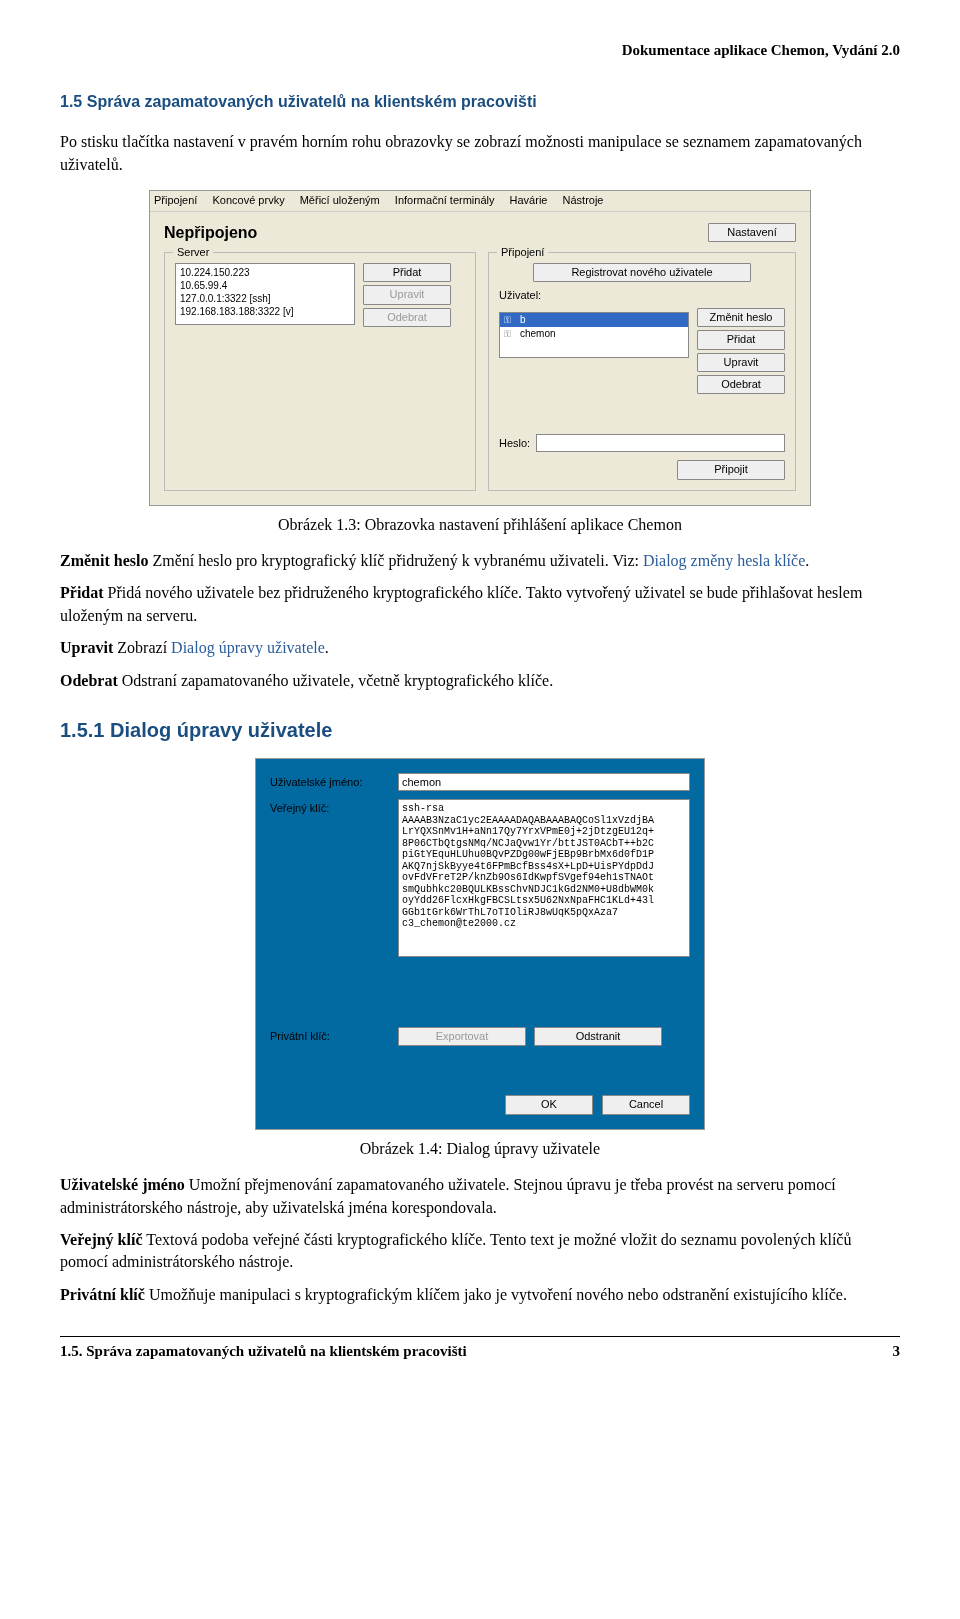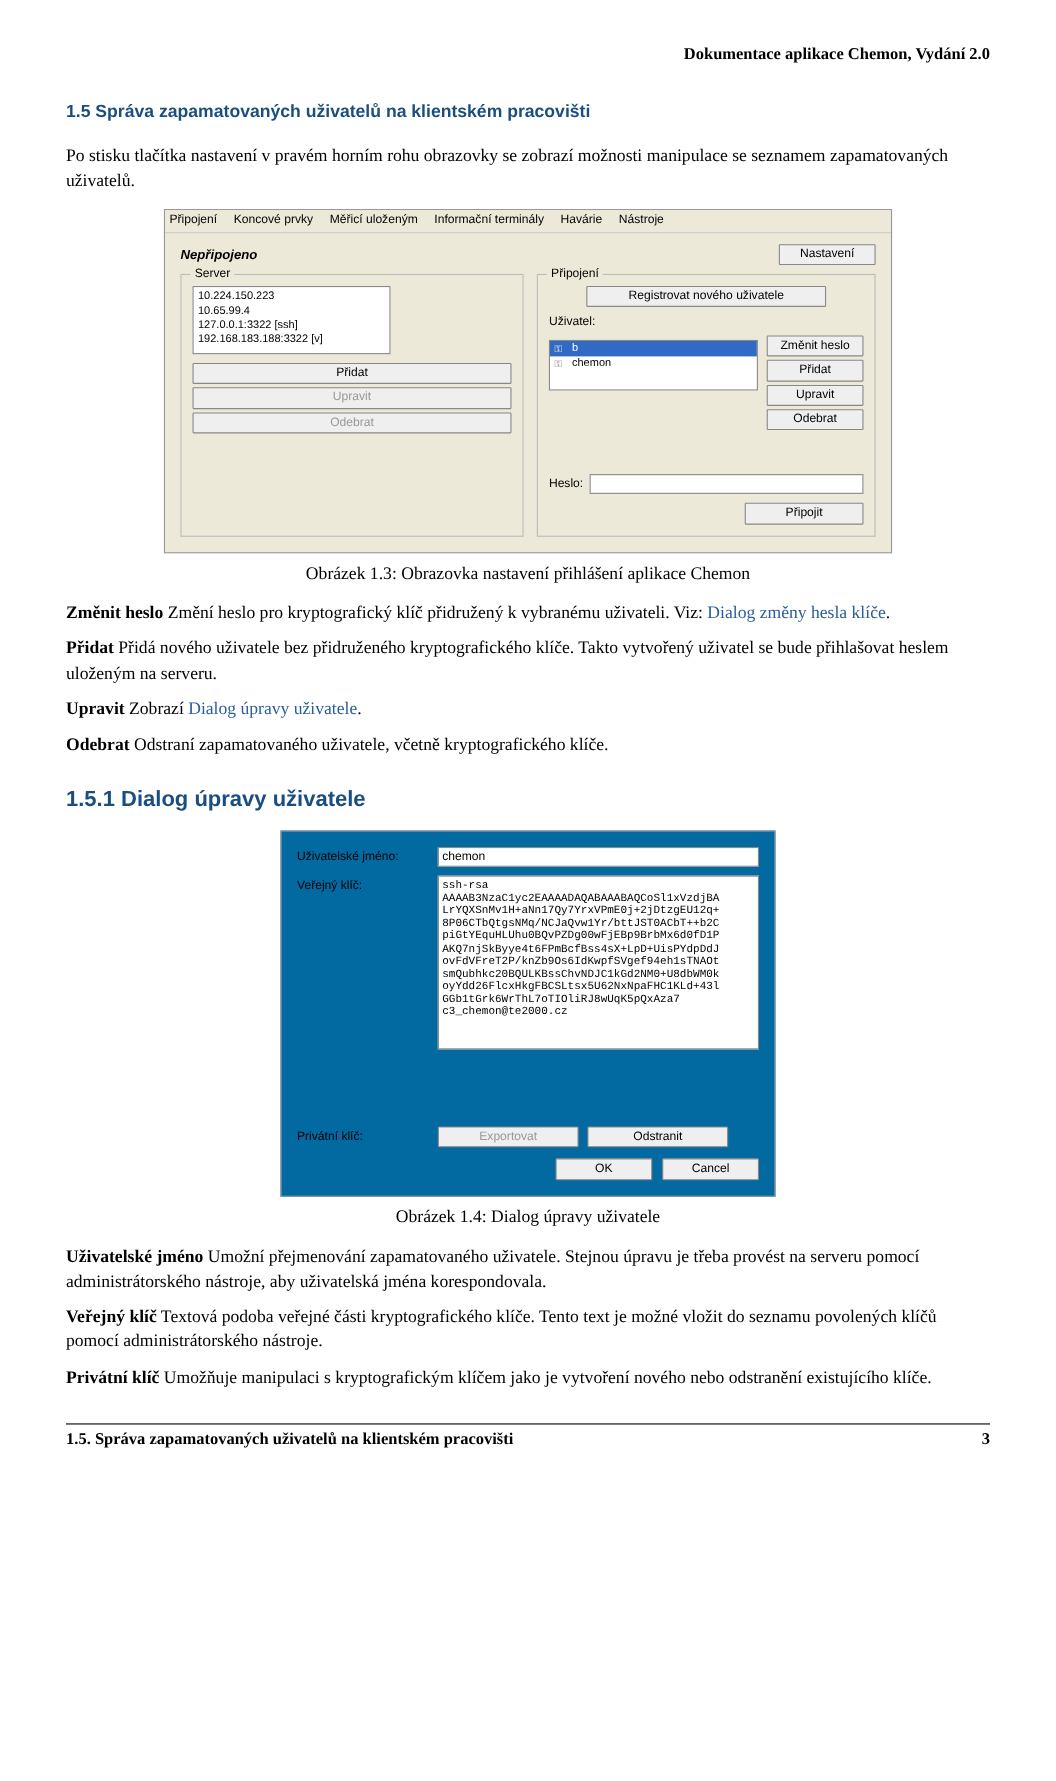--- a/index.html
+++ b/index.html
@@ -58,21 +58,21 @@
   }
   .menubar {
     background: #ece9d8;
     padding: 2px 4px;
     border-bottom: 1px solid #ccc;
     font-size: 11px;
   }
   .menubar span { margin-right: 12px; }
   .shot1-body { padding: 10px 14px 14px 14px; }
   .toprow { display: flex; justify-content: space-between; align-items: center; margin-bottom: 8px; }
-  .status-lbl { font-weight: bold; font-size: 12px; font-style: italic; }
+  .status-lbl { font-weight: bold; font-size: 16px; }
   .btn {
     display: inline-block;
     border: 1px solid #888;
     background: #efefef;
     padding: 1px 8px;
     font-size: 11px;
     min-width: 70px;
     text-align: center;
     border-radius: 1px;
   }
@@ -85,21 +85,21 @@
     flex: 1;
   }
   .fieldset .legend {
     position: absolute;
     top: -8px;
     left: 8px;
     background: #ece9d8;
     padding: 0 4px;
     font-size: 11px;
   }
-  .server-row { display: flex; gap: 8px; margin-bottom: 4px; flex-direction: column; }
+  .server-row { display: flex; gap: 8px; margin-bottom: 4px; }
   .server-list {
     border: 1px solid #888;
     background: #fff;
     width: 170px;
     height: 56px;
     padding: 2px 4px;
     font-size: 10px;
     line-height: 1.3;
     overflow: hidden;
   }
@@ -146,21 +146,21 @@
     font-family: Tahoma, Arial, sans-serif;
   }
   .row2 textarea {
     flex: 1; border: 1px solid #888; background: #fff; font-size: 10px; padding: 3px;
     font-family: "Courier New", monospace; line-height: 1.15; height: 150px; resize: none;
     white-space: pre-wrap; word-break: break-all;
   }
   .priv-row { display:flex; align-items:center; gap:8px; margin-top: 70px; }
   .priv-row .lab { width: 120px; }
   .dlg-btns { text-align: right; margin-top: 10px; }
-  .dlg-btns .btn { min-width: 70px; margin-left: 6px; }
+  .dlg-btns .btn { min-width: 70px; margin-left: 6px; margin-top: 39px; }
 </style>
 </head>
 <body>
 
 <div class="page">
   <div class="doc-header">Dokumentace aplikace Chemon, Vydání 2.0</div>
 
   <h1>
     <span>1.5</span>
     <span>Správa zapamatovaných uživatelů na klientském pracovišti</span>

